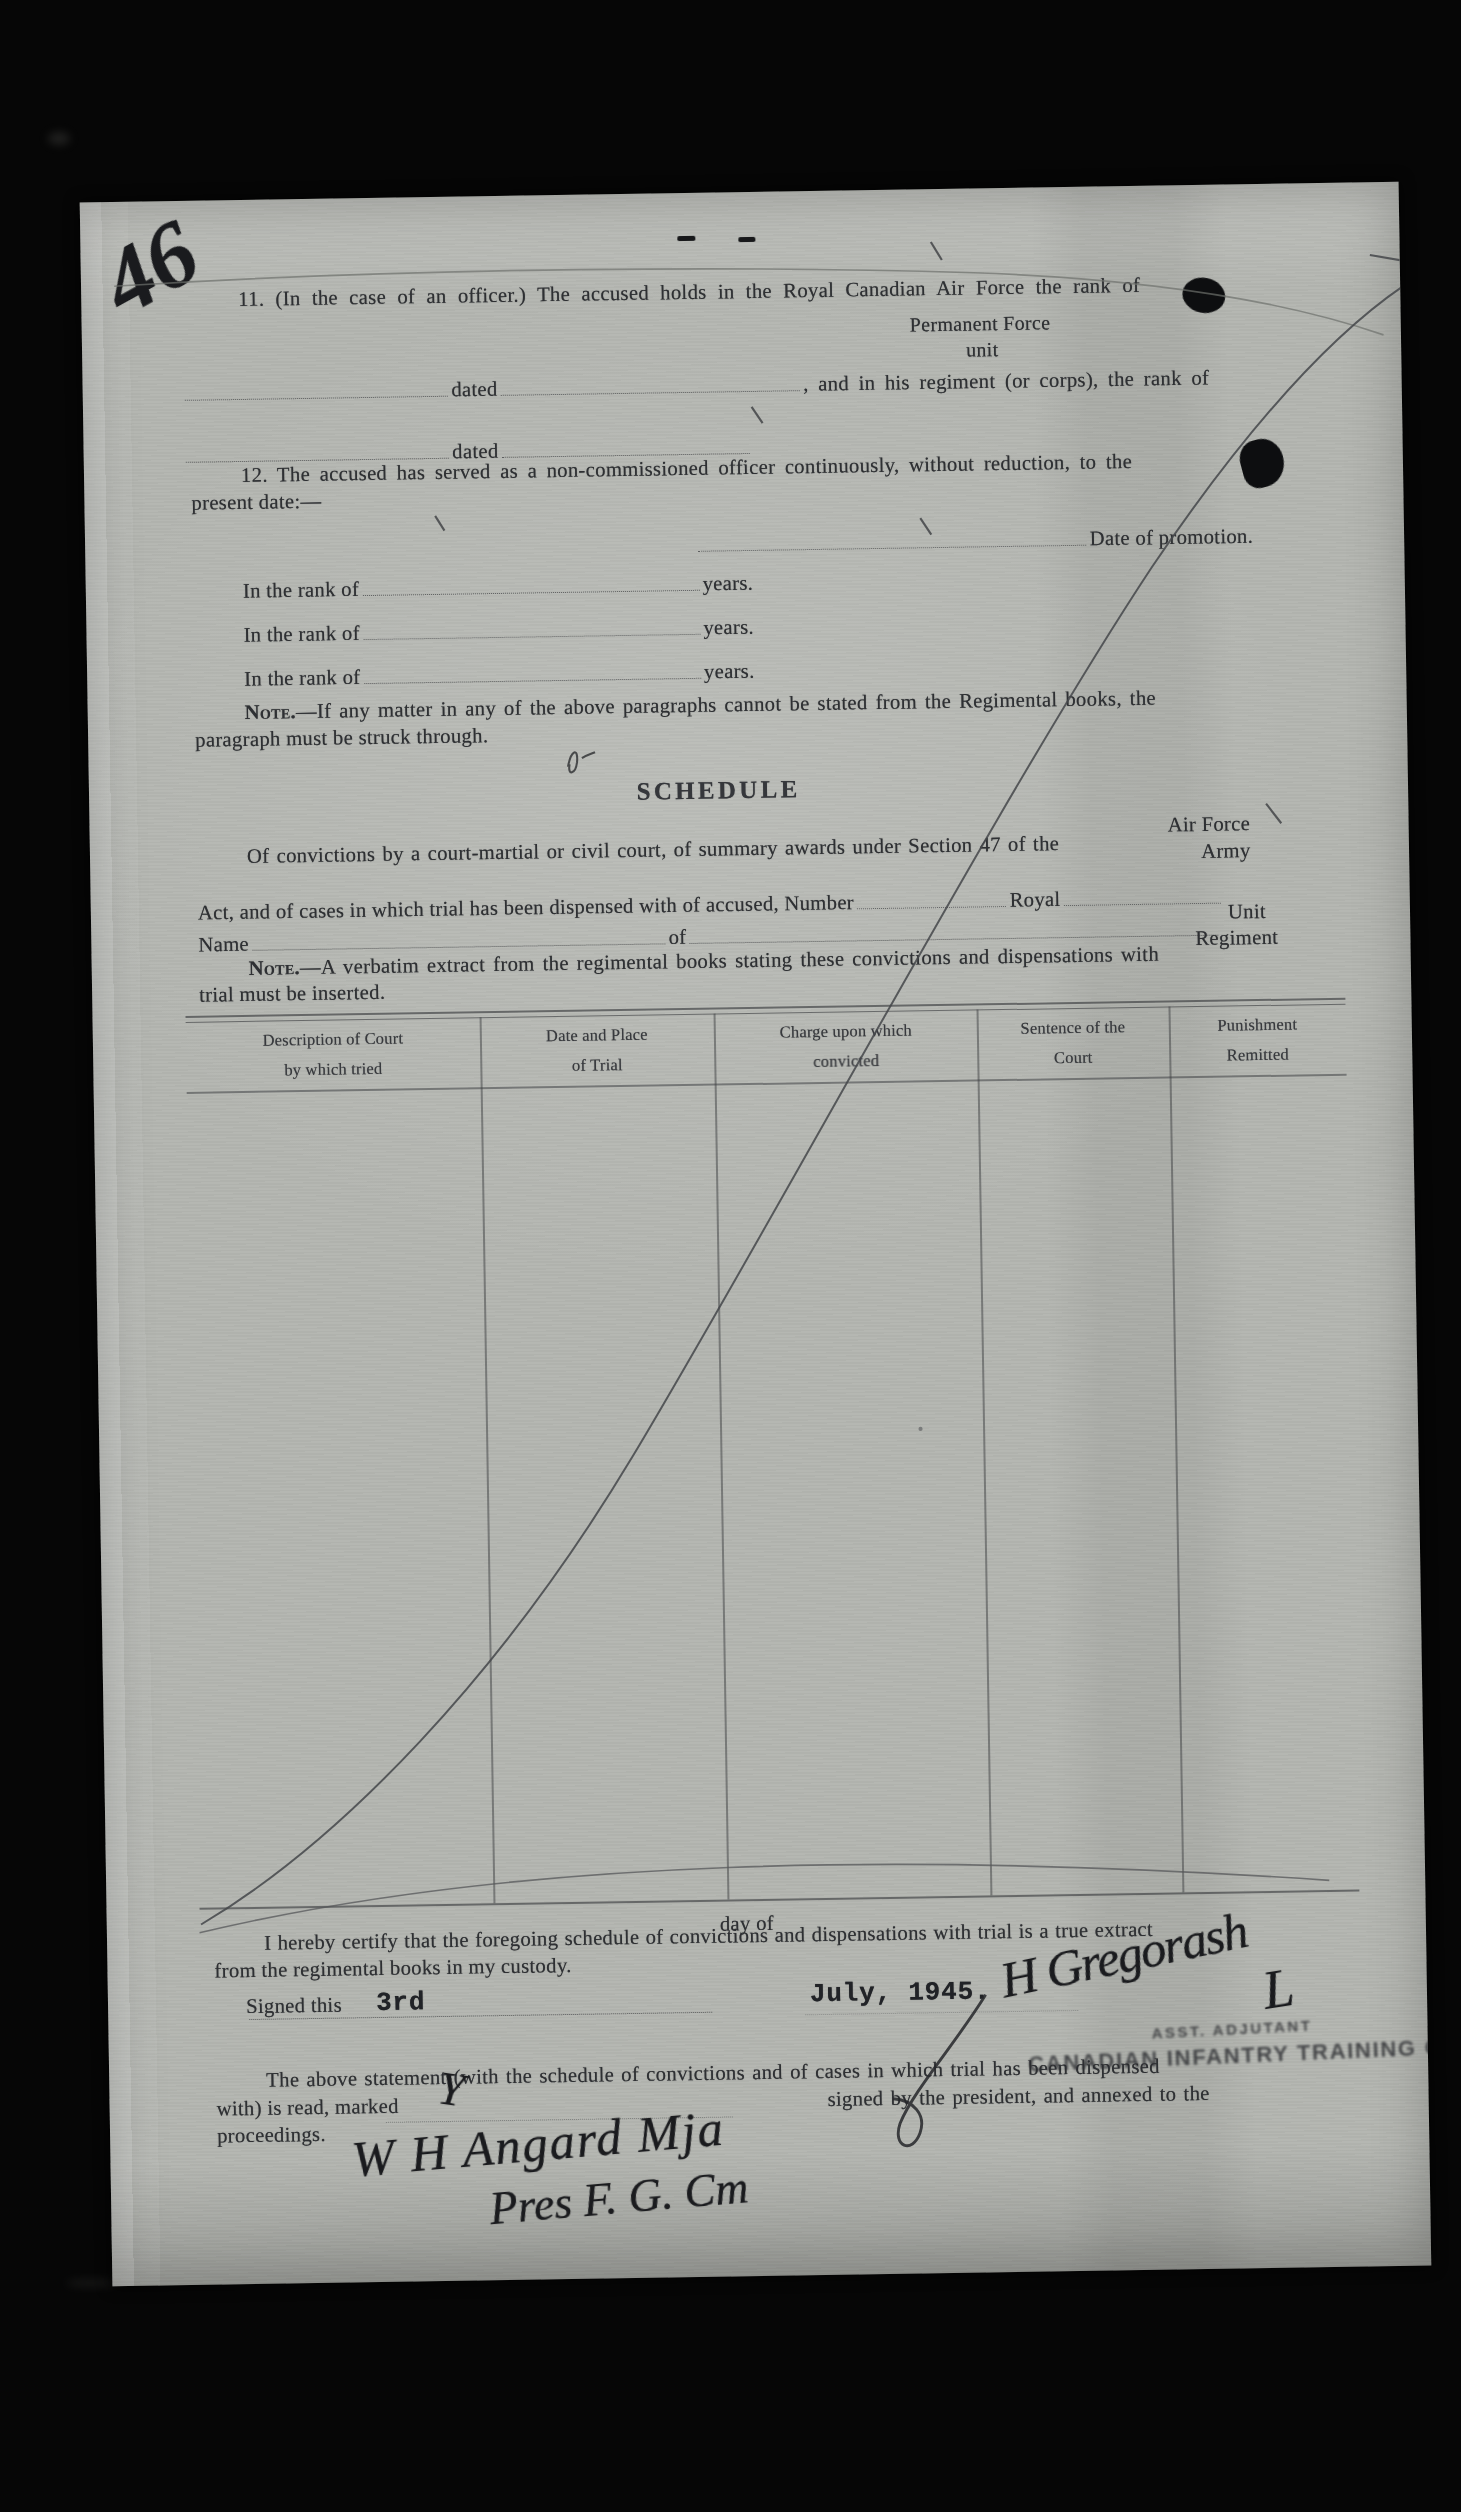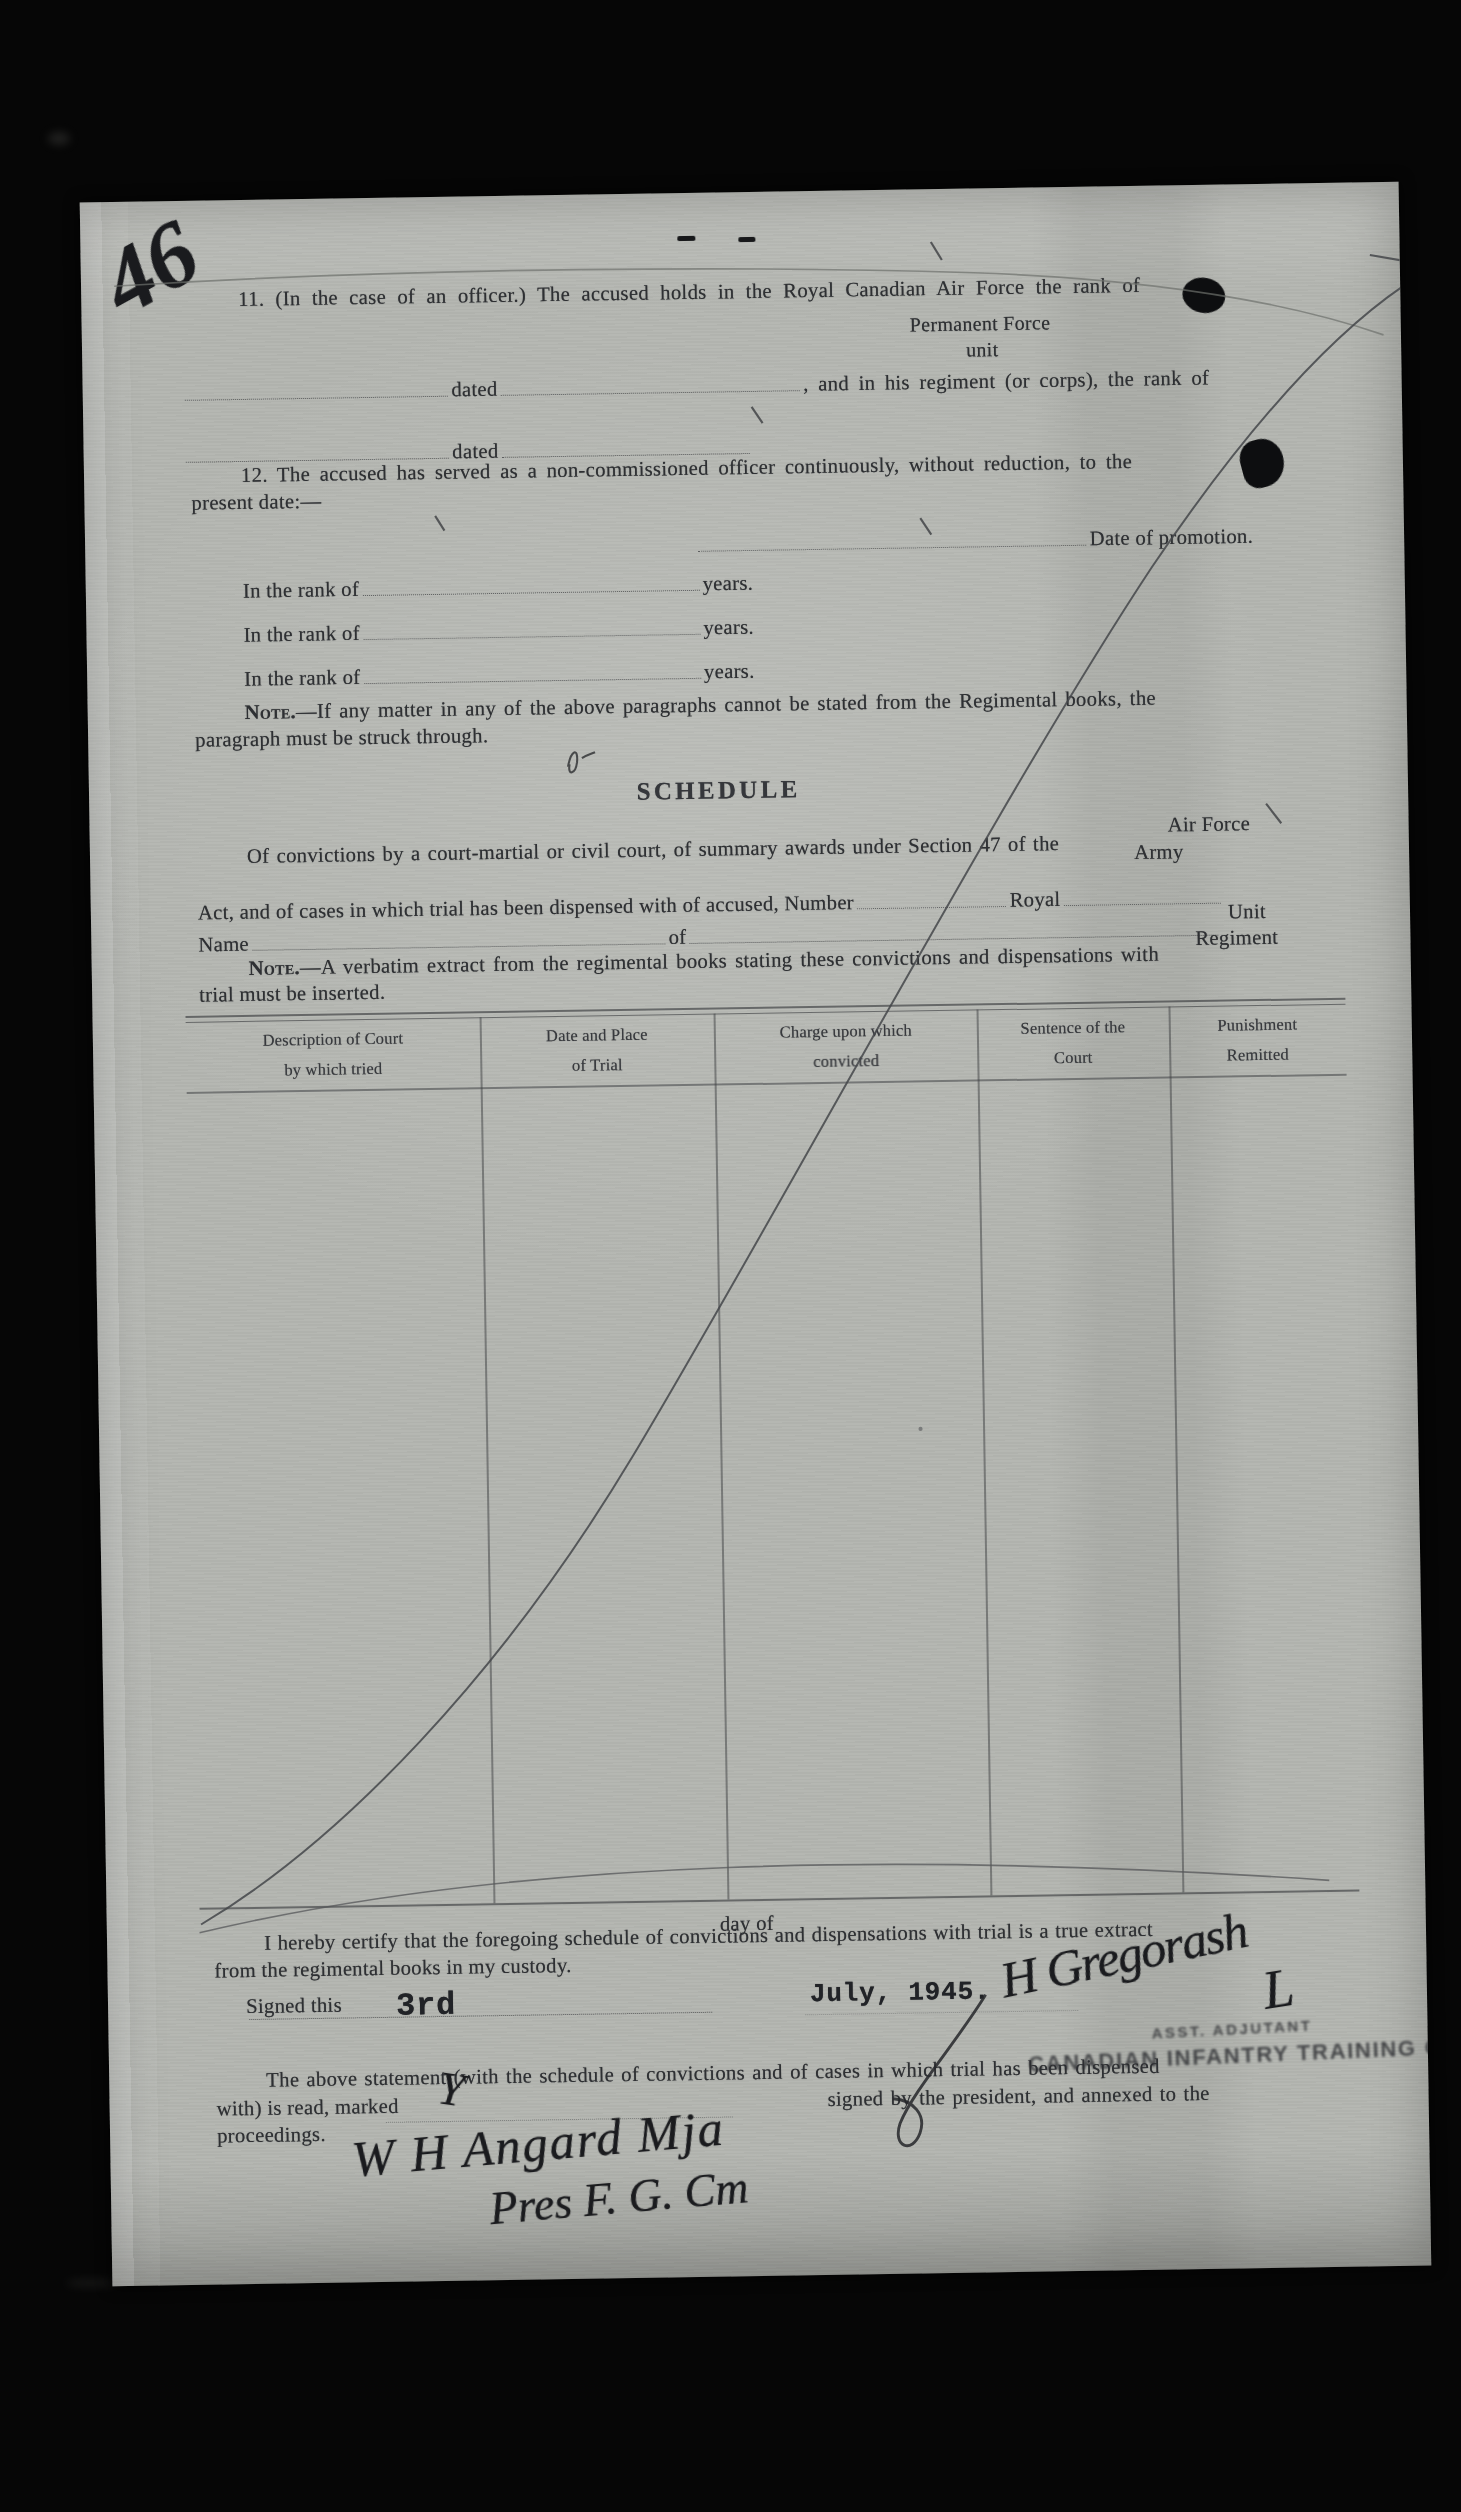--- a/index.html
+++ b/index.html
@@ -84,21 +84,21 @@
 
     <div class="ln" style="left:157px;top:501px;word-spacing:2.5px;">
       <span class="sc">Note.</span><span>—If any matter in any of the above paragraphs cannot be stated from the Regimental books, the</span>
     </div>
     <div class="ln" style="left:107px;top:528px;">paragraph must be struck through.</div>
 
     <div class="ln" style="left:464px;top:584px;width:331px;text-align:center;font-size:25px;font-weight:700;letter-spacing:3.3px;color:#35373b;">SCHEDULE</div>
 
     <div class="ln" style="left:157px;top:645px;word-spacing:1.7px;">Of convictions by a court-martial or civil court, of summary awards under Section 47 of the</div>
     <div class="ln" style="left:1078px;top:628px;">Air Force</div>
-    <div class="ln" style="left:1044px;top:655px;">Army</div>
+    <div class="ln" style="left:1111px;top:655px;">Army</div>
 
     <div class="ln" style="left:107px;top:697px;">
       <span>Act, and of cases in which trial has been dispensed with of accused, Number</span><span class="dots" style="width:149px;"></span><span>Royal</span><span class="dots" style="width:157px;"></span>
     </div>
 
     <div class="ln" style="left:107px;top:729px;">
       <span>Name</span><span class="dots" style="width:413px;"></span><span>of</span><span class="dots" style="width:529px;"></span>
     </div>
     <div class="ln" style="left:1137px;top:716px;">Unit</div>
     <div class="ln" style="left:1104px;top:742px;">Regiment</div>
@@ -135,21 +135,21 @@
     </div>
     <div class="hdr" style="left:1076px;top:831px;width:177px;">
       <div>Punishment</div>
       <div style="margin-top:10px;">Remitted</div>
     </div>
 
     <div class="ln" style="left:157px;top:1732px;word-spacing:0.8px;">I hereby certify that the foregoing schedule of convictions and dispensations with trial is a true extract</div>
     <div class="ln" style="left:107px;top:1759px;">from the regimental books in my custody.</div>
 
     <div class="ln" style="left:138px;top:1795px;">Signed this</div>
-    <div class="mono" style="left:288px;top:1790px;font-size:32px;">3rd</div>
+    <div class="mono" style="left:268px;top:1790px;font-size:26px;">3rd</div>
     <div class="dots" style="position:absolute;left:138px;top:1806px;width:463px;"></div>
     <div class="ln" style="left:613px;top:1720px;">day of</div>
     <div class="dots" style="position:absolute;left:694px;top:1810px;width:273px;opacity:.5;"></div>
     <div class="mono" style="left:702px;top:1788px;font-size:26px;">July, 1945.</div>
 
     <div class="hw z7" style="left:891px;top:1740px;font-size:51px;transform:rotate(-11deg);letter-spacing:-1.7px;">H Gregorash</div>
     <div class="hw z7" style="left:1155px;top:1773px;font-size:55px;transform:rotate(-8deg);">L</div>
 
     <div class="stamp" style="left:1043px;top:1836px;font-size:15px;letter-spacing:2.5px;transform:rotate(-2deg);">ASST. ADJUTANT</div>
     <div class="stamp" style="left:919px;top:1858px;font-size:22px;letter-spacing:1.7px;transform:rotate(-1.5deg);filter:blur(1.2px);">CANADIAN INFANTRY TRAINING CEN</div>

